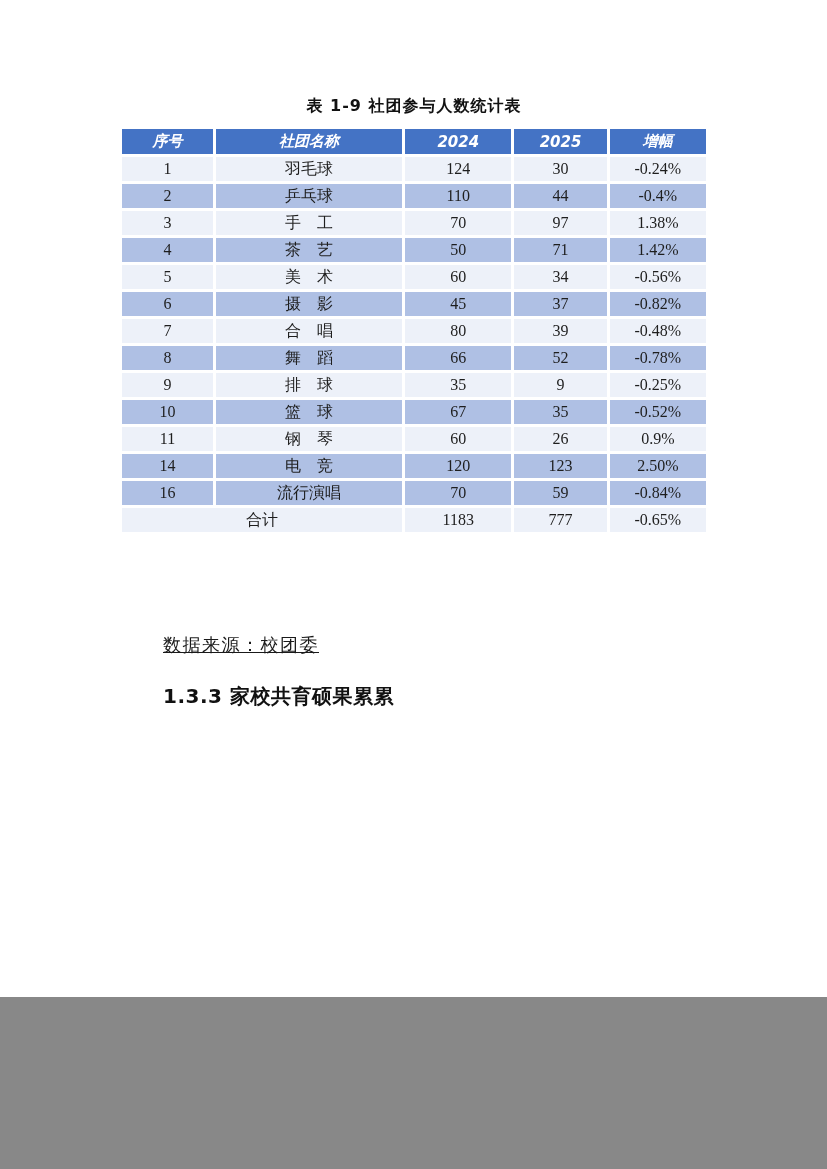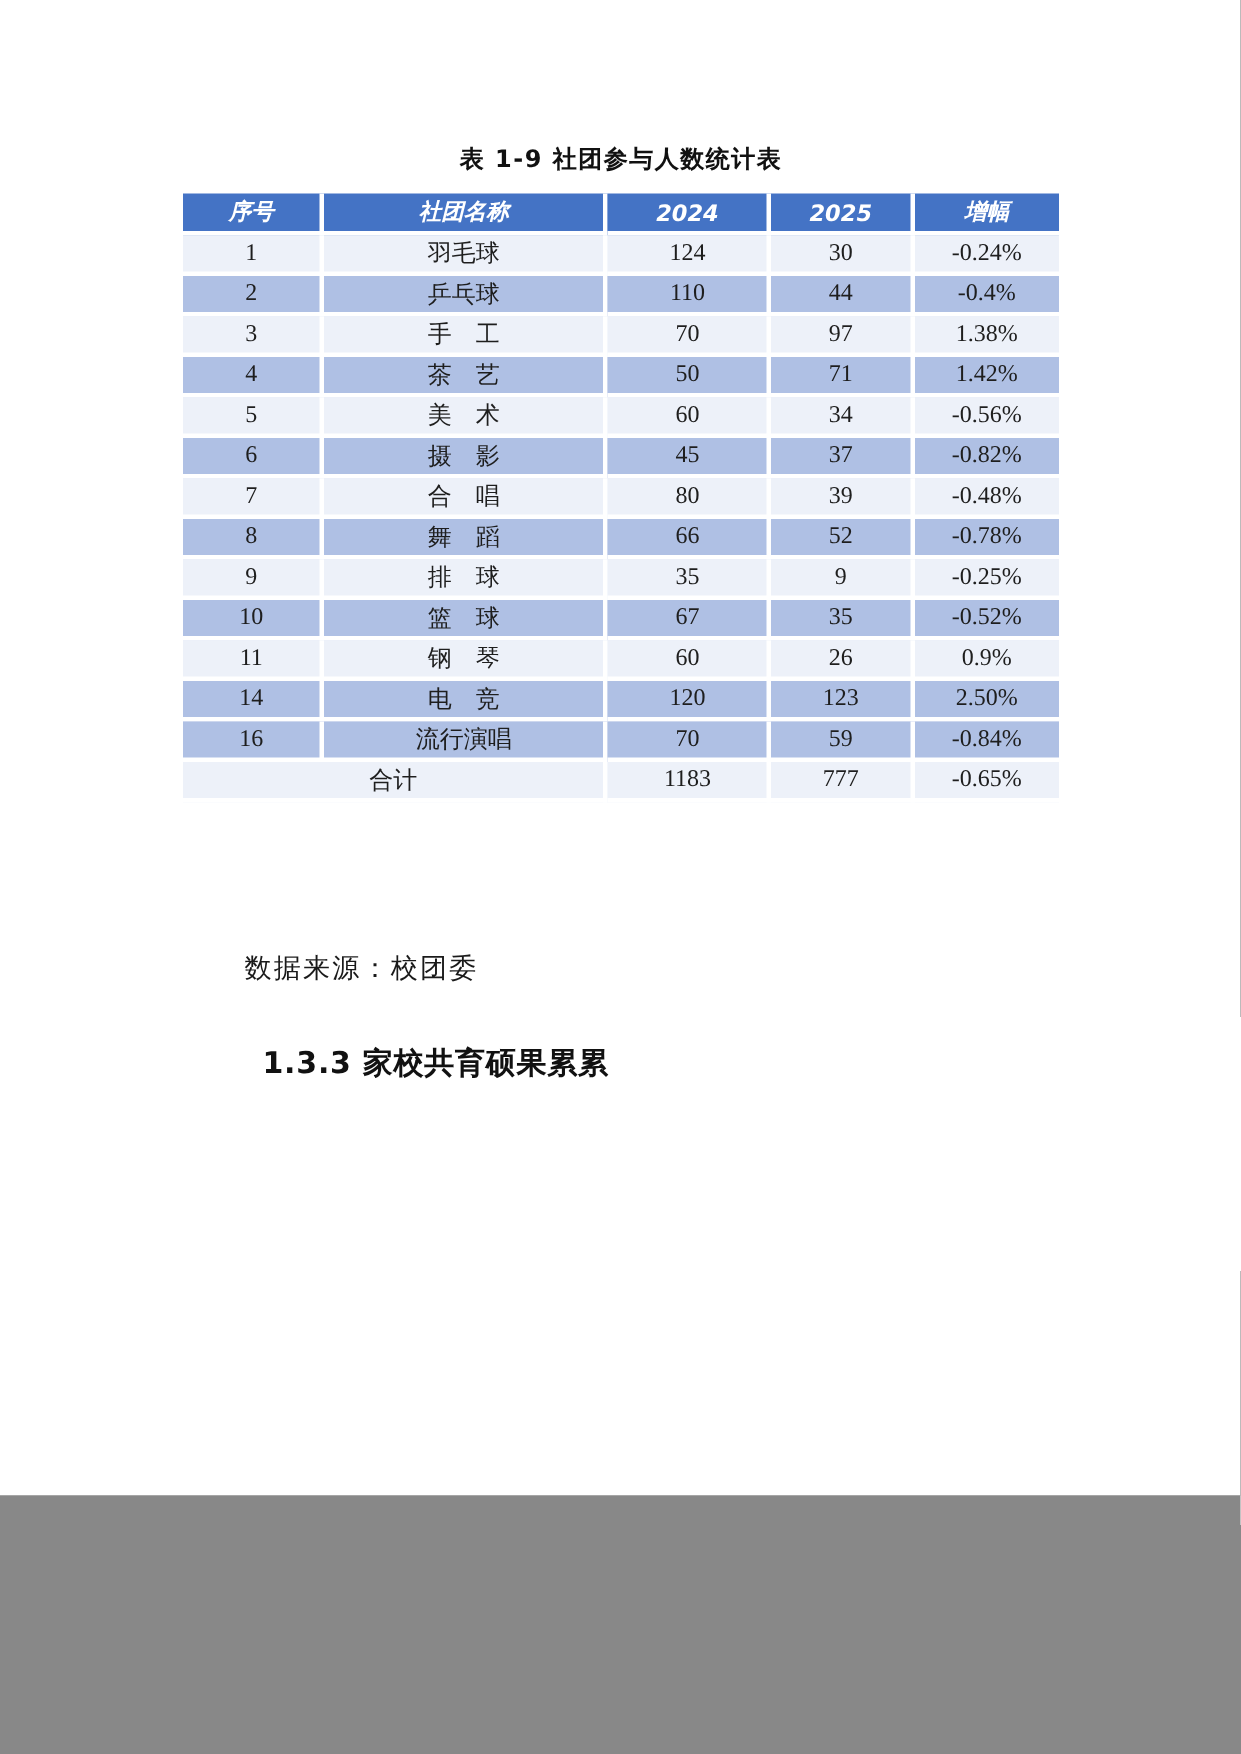--- a/index.html
+++ b/index.html
@@ -43,24 +43,24 @@
   table.stats tr.light td { background:var(--light-bg,#EDF1F9); }
   table.stats tr.band  td { background:var(--band-bg,#AFC0E4); }
   table.stats tfoot td   { background:var(--light-bg,#EDF1F9); }
   .col-idx   { width:16.1%; }
   .col-name  { width:32.4%; }
   .col-2024  { width:18.7%; }
   .col-2025  { width:16.3%; }
   .col-rate  { width:16.5%; }
   .source-note {
     position:absolute; top:633px; left:163px; margin:0;
-    font-size:18px; letter-spacing:1.5px; color:#1a1a1a;
+    font-size:18px; letter-spacing:1.5px; color:#1a1a1a;text-decoration:underline;
   }
   .section-heading {
-    position:absolute; top:683px; left:163px; margin:12px;
+    position:absolute; top:683px; left:163px; margin:0;
     font-family:"DejaVu Sans","Liberation Sans",sans-serif;
     font-size:20px; font-weight:bold; color:#111; letter-spacing:0.5px;
   }
   .body-paragraph {
     position:absolute; top:716px; left:122px; width:584px; margin:0;
     font-size:19px; line-height:38px;
     text-align:justify; text-indent:2em; color:#1f1f1f;
   }
   .page-number {
     position:absolute; top:1076px; left:0; width:100%;

